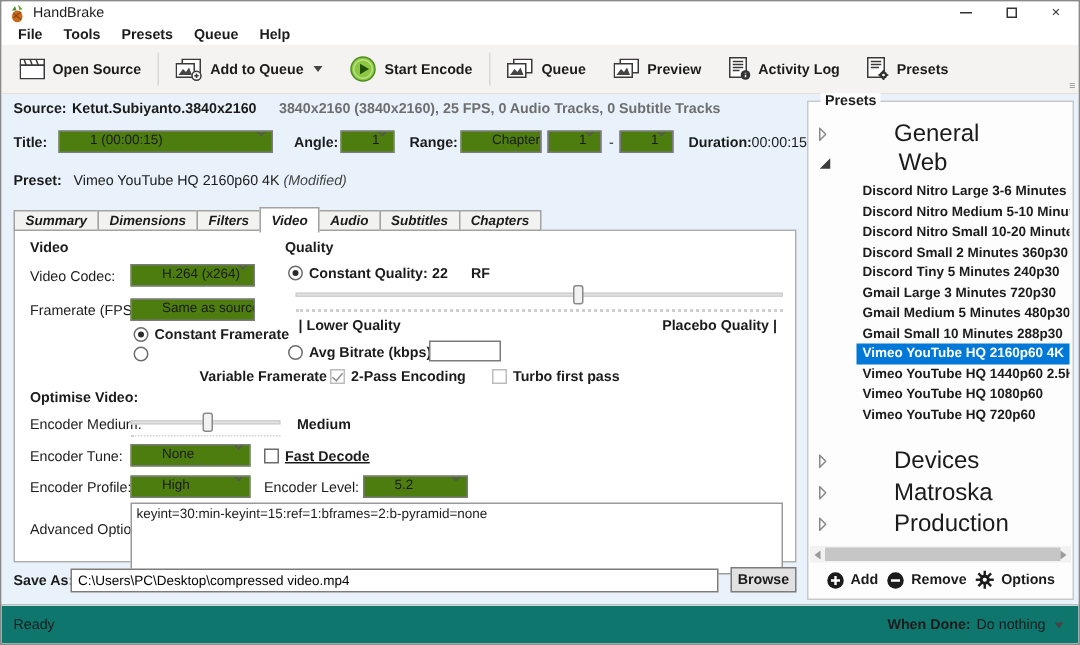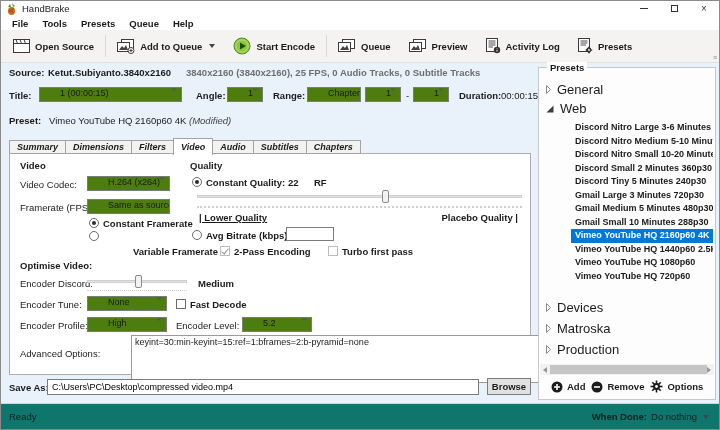--- a/index.html
+++ b/index.html
@@ -69,21 +69,21 @@
 
   
   .saveas-input { position:absolute; left:46px; top:316px; width:432px; height:16px; background:#fff; border:1px solid #7b7b7b;
                   font-size:9px; font-family:"Liberation Sans",sans-serif; padding:0 4px; }
   .browse-btn { position:absolute; left:486px; top:315px; width:44px; height:17px; background:#e1e1e1; border:1px solid #7d7d7d;
                 font-size:9.5px; font-weight:700; display:flex; align-items:center; justify-content:center; }
 
   
   .preset-panel { position:absolute; left:537px; top:4px; width:178px; height:333px; background:#fdfdfd; border:1px solid #c8c8c8; }
   .panel-legend { position:absolute; top:-6px; left:8px; font-size:9.5px; font-weight:600; background:#fdfdfd; padding:0 3px; }
-  .tree-cat { position:absolute; left:0; width:100%; height:15px; display:flex; align-items:center; font-size:13px; }
+  .tree-cat { position:absolute; left:0; width:100%; height:15px; display:flex; align-items:center; font-size:16px;gap:39px; }
   .tree-cat .arr { margin:0 6px 0 7px; flex:none; }
   .preset-item { position:absolute; left:0; width:100%; height:13.5px; font-size:9px; font-weight:600; line-height:13.5px; }
   .preset-item span { display:inline-block; margin-left:32px; padding:0 4px; white-space:nowrap; overflow:hidden; max-width:142px; }
   .preset-item.selected span { background:#0078d7; color:#fff; font-weight:700; }
   .hscroll { position:absolute; left:1px; right:1px; top:296px; height:11px; background:#f2f2f2; display:flex; align-items:center; }
   .hs-arrow { width:0; height:0; border-top:3px solid transparent; border-bottom:3px solid transparent; margin:0 3px; }
   .hs-left { border-right:4px solid #9a9a9a; }
   .hs-right { border-left:4px solid #9a9a9a; margin-left:auto; }
   .hs-thumb { flex:1; height:9px; background:#c6c6c6; }
   .panel-btns { position:absolute; left:0; top:312px; width:100%; display:flex; align-items:center; gap:6px; padding-left:12px; }
@@ -273,63 +273,63 @@
       <span class="lbl" style="left:196px; top:23px; font-weight:600;">Constant Quality:</span>
       <span class="lbl" style="left:278px; top:23px; font-weight:600;">22</span>
       <span class="lbl" style="left:304px; top:23px; font-weight:700;">RF</span>
 
       <div class="slider" style="left:187px; top:36px; width:325px;">
         <div class="slider-track"></div>
         <div class="slider-thumb" style="left: 58%;"></div>
       </div>
       <div class="ticks" style="left:187px; top:52px; width:325px;"></div>
 
-      <span class="lbl" style="left:189px; top:58px; font-weight:600;text-decoration:underline;">| Lower Quality</span>
+      <span class="lbl" style="left:189px; top:58px; font-weight:600;">| Lower Quality</span>
       <span class="lbl" style="right:12px; top:58px; font-weight:700;">Placebo Quality |</span>
 
       <span class="radio" style="left:182px; top:76px;"></span>
       <span class="lbl" style="left:196px; top:76px; font-weight:600;">Avg Bitrate (kbps):</span>
       <input class="textbox" style="left: 276px; top: 73px; width: 48px; height: 14px;" value="">
 
       <span class="checkbox checked disabled" style="left:210px; top:92px;"></span>
       <span class="lbl" style="left:224px; top:92px; font-weight:700;">2-Pass Encoding</span>
       <span class="checkbox disabled" style="left:318px; top:92px;"></span>
       <span class="lbl" style="left:332px; top:92px; font-weight:700;">Turbo first pass</span>
 
       <span class="sec" style="left:10px; top:106px;">Optimise Video:</span>
 
-      <span class="lbl" style="left:10px; top:124px;">Encoder Discord:</span>
+      <span class="lbl" style="left:10px; top:124px;">Encoder Medium:</span>
       <div class="slider" style="left:77px; top:121px; width:100px;">
         <div class="slider-track"></div>
         <div class="slider-thumb" style="left: 52%;"></div>
       </div>
       <div class="ticks" style="left:77px; top:136px; width:100px; border-top-width:1px;"></div>
       <span class="lbl" style="left:188px; top:124px; font-weight:600;">Medium</span>
 
       <span class="lbl" style="left:10px; top:145px;">Encoder Tune:</span>
       <div class="combo" style="left:77px; top:142px; width:80px;">
         <span>None</span>
           <i class="chev"></i>
       </div>
       <span class="checkbox" style="left:166px; top:145px;"></span>
-      <span class="lbl" style="left:180px; top:145px; font-weight:700;">Fast Decode</span>
+      <span class="lbl" style="left:180px; top:145px; font-weight:700;text-decoration:underline;">Fast Decode</span>
 
       <span class="lbl" style="left:10px; top:166px;">Encoder Profile:</span>
       <div class="combo" style="left:77px; top:163px; width:80px;">
         <span>High</span>
           <i class="chev"></i>
       </div>
       <span class="lbl" style="left:166px; top:166px;">Encoder Level:</span>
       <div class="combo" style="left:232px; top:163px; width:70px;">
         <span>5.2</span>
           <i class="chev"></i>
       </div>
 
       <span class="lbl" style="left:10px; top:194px;">Advanced Options:</span>
-      <div class="adv-box" style="left:77px; top:181px; width:435px; height:48px;margin-left:44px;">keyint=30:min-keyint=15:ref=1:bframes=2:b-pyramid=none</div>
+      <div class="adv-box" style="left:77px; top:181px; width:435px; height:48px;">keyint=30:min-keyint=15:ref=1:bframes=2:b-pyramid=none</div>
     </div>
 
     <span class="lbl b" style="left:8px; top:319px;">Save As:</span>
     <input class="saveas-input" value="C:\Users\PC\Desktop\compressed video.mp4" style="">
     <div class="browse-btn">Browse</div>
 
     <div class="preset-panel">
       <span class="panel-legend">Presets</span>
 
       <div class="tree-cat" style="top:14px;">

